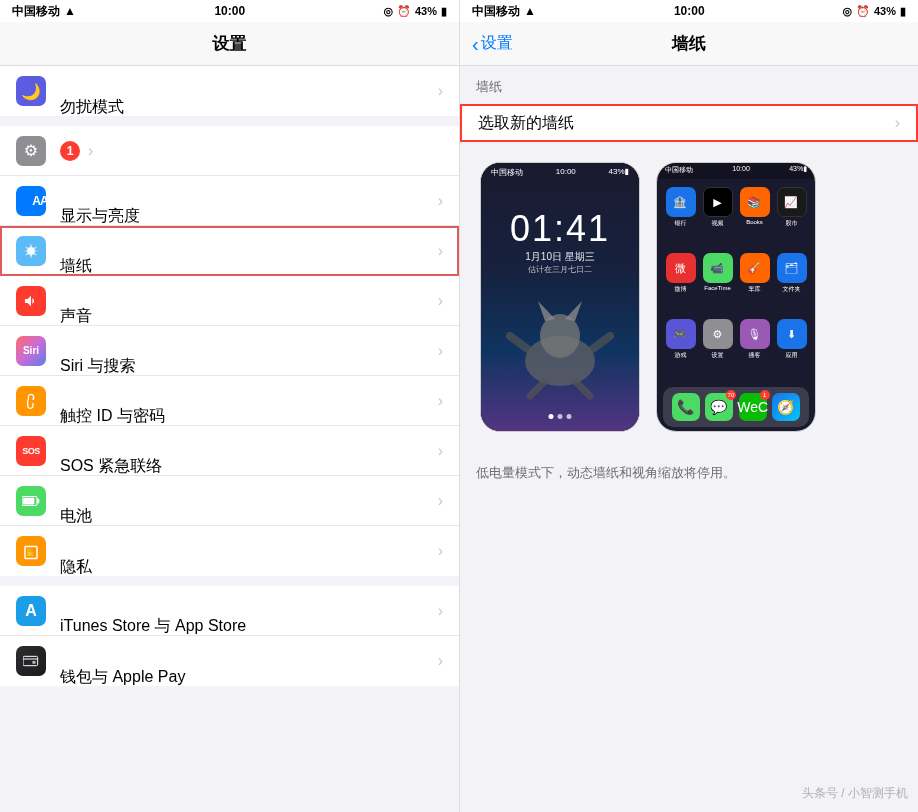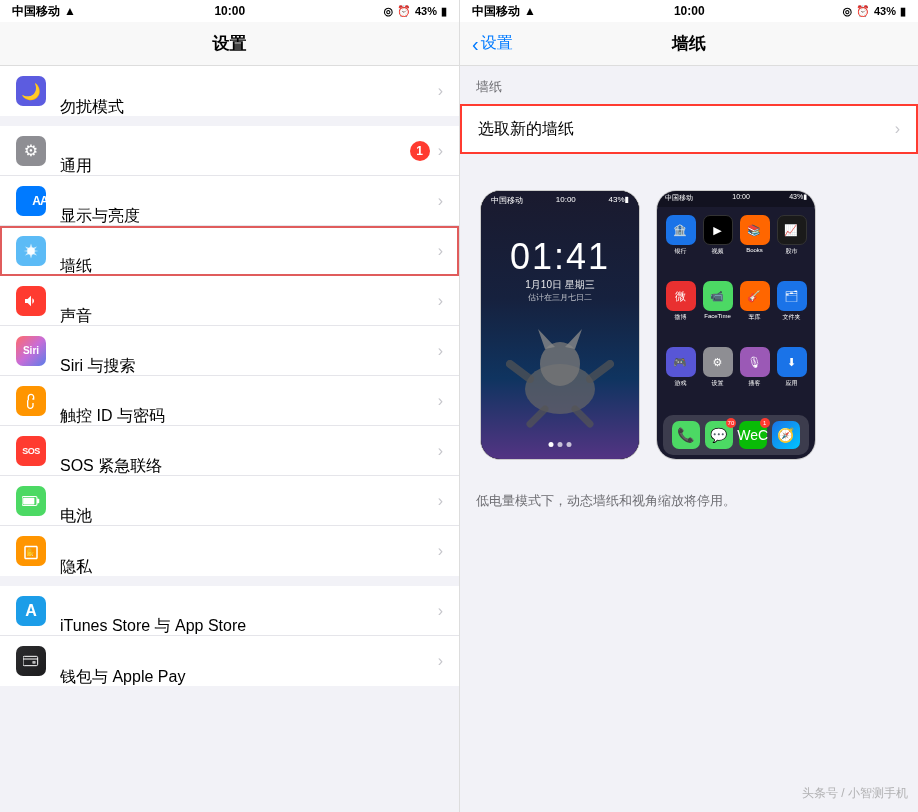--- a/index.html
+++ b/index.html
@@ -157,24 +157,24 @@
 
     
     .wallpaper-section-label {
       font-size: 13px;
       color: #6d6d72;
       padding: 12px 16px 8px 16px;
     }
     .wallpaper-choose-row {
       background: white;
       border: 2px solid #ff3b30;
-      margin: 0 0 16px 0;
-      display: flex;
-      align-items: center;
-      height: 50px;
+      margin: 0 0 0 0;
+      display: flex;
+      align-items: center;
+      height: 38px;
       padding: 0 16px;
       cursor: pointer;
     }
     .wallpaper-choose-label {
       flex: 1;
       font-size: 16px;
       color: #000;
     }
     .wallpaper-choose-chevron {
       color: #c7c7cc;
@@ -377,21 +377,20 @@
         <span class="item-chevron">›</span>
       </div>
     </div>
 
     <div class="section-gap"></div>
 
     <div class="settings-group">
 
       <div class="settings-item">
         <div class="item-icon icon-general">⚙</div>
-        <span class="item-label">通用</span>
         <span class="item-badge">1</span>
         <span class="item-chevron">›</span>
       </div>
 
       <div class="settings-item">
         <div class="item-icon icon-display" style="font-size:12px; font-weight:700; letter-spacing:-1px;">AA</div>
         <span class="item-label">显示与亮度</span>
         <span class="item-chevron">›</span>
       </div>
 

